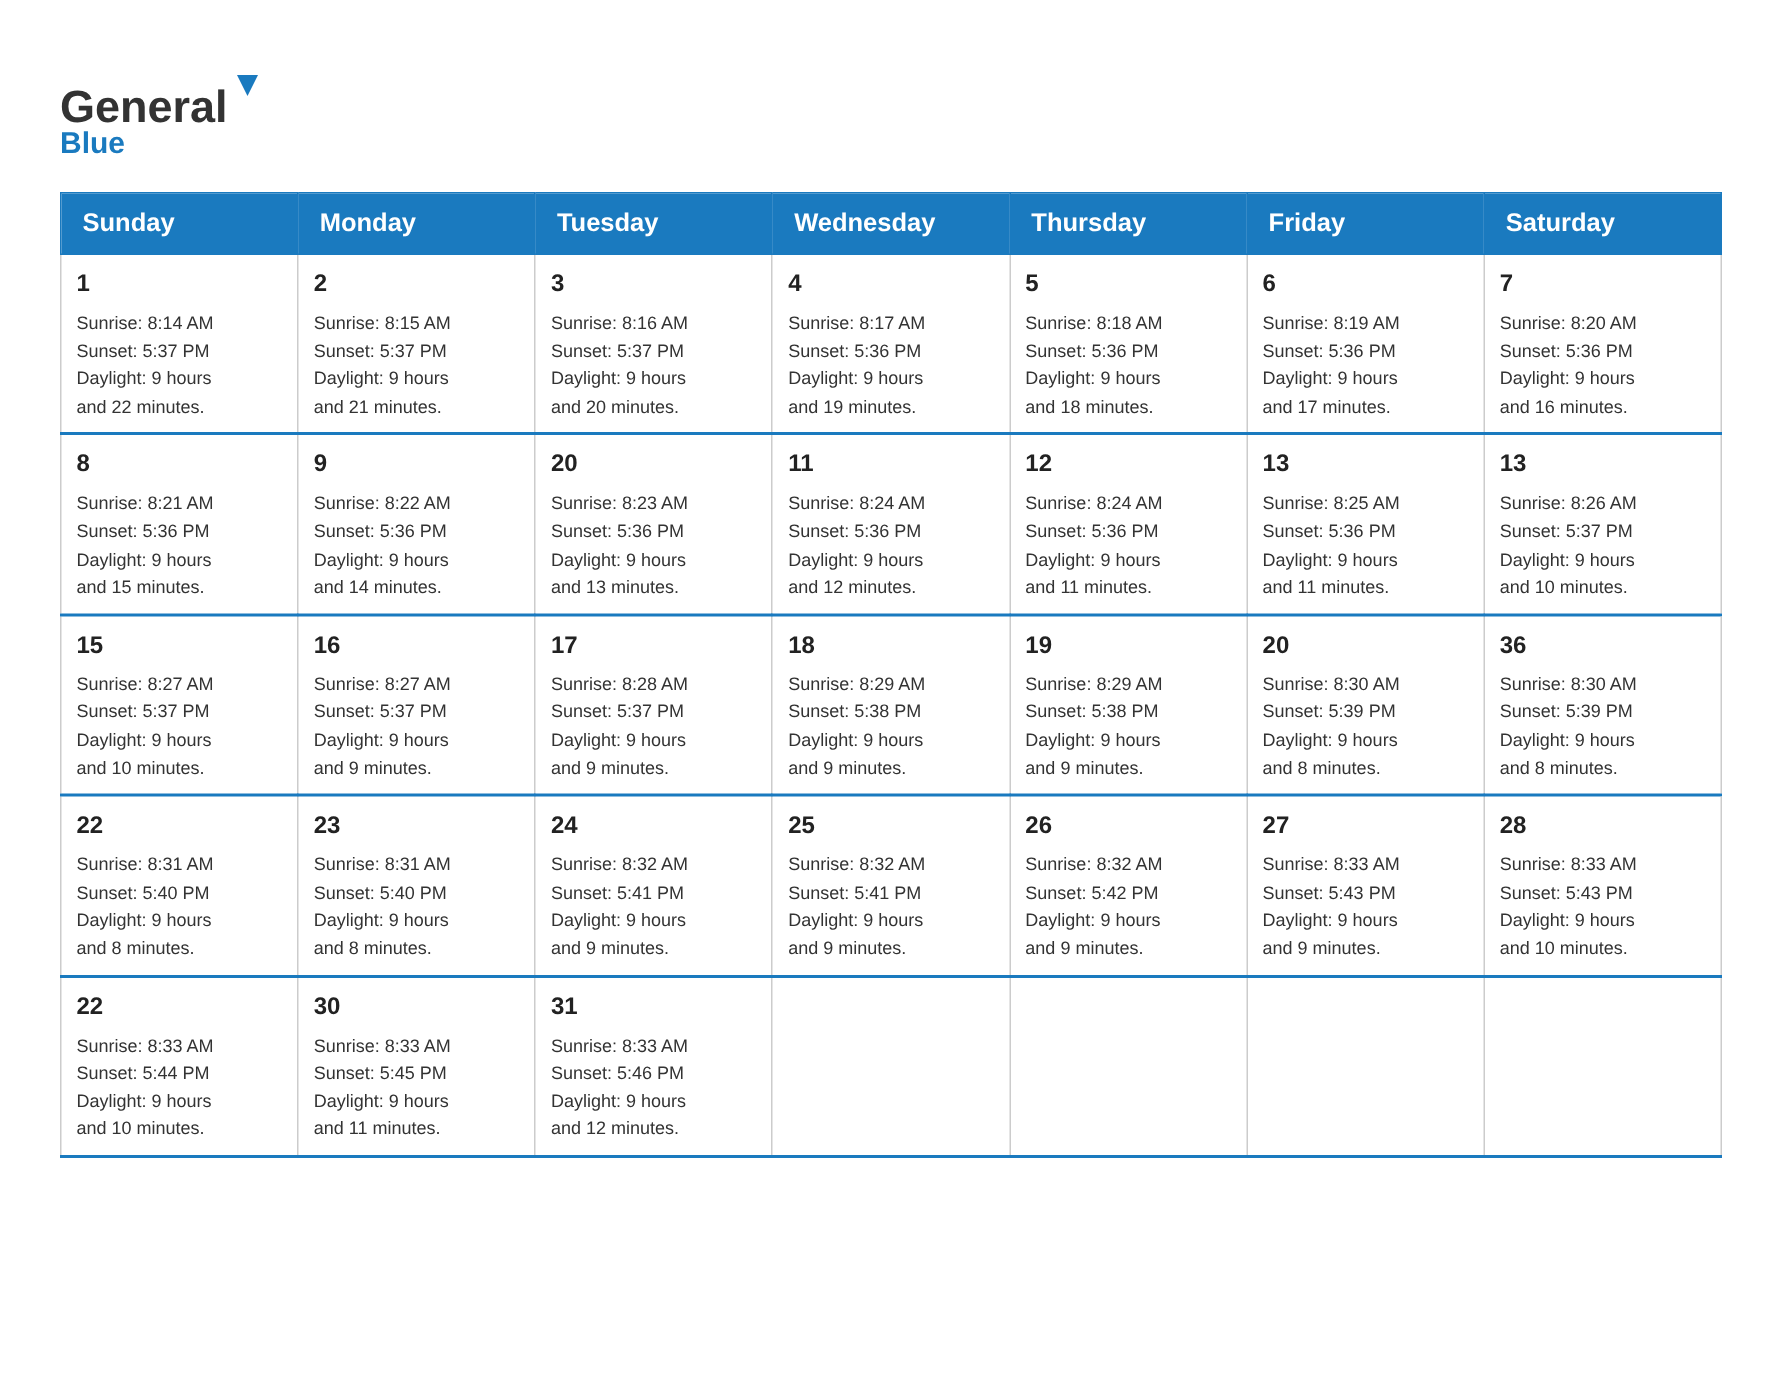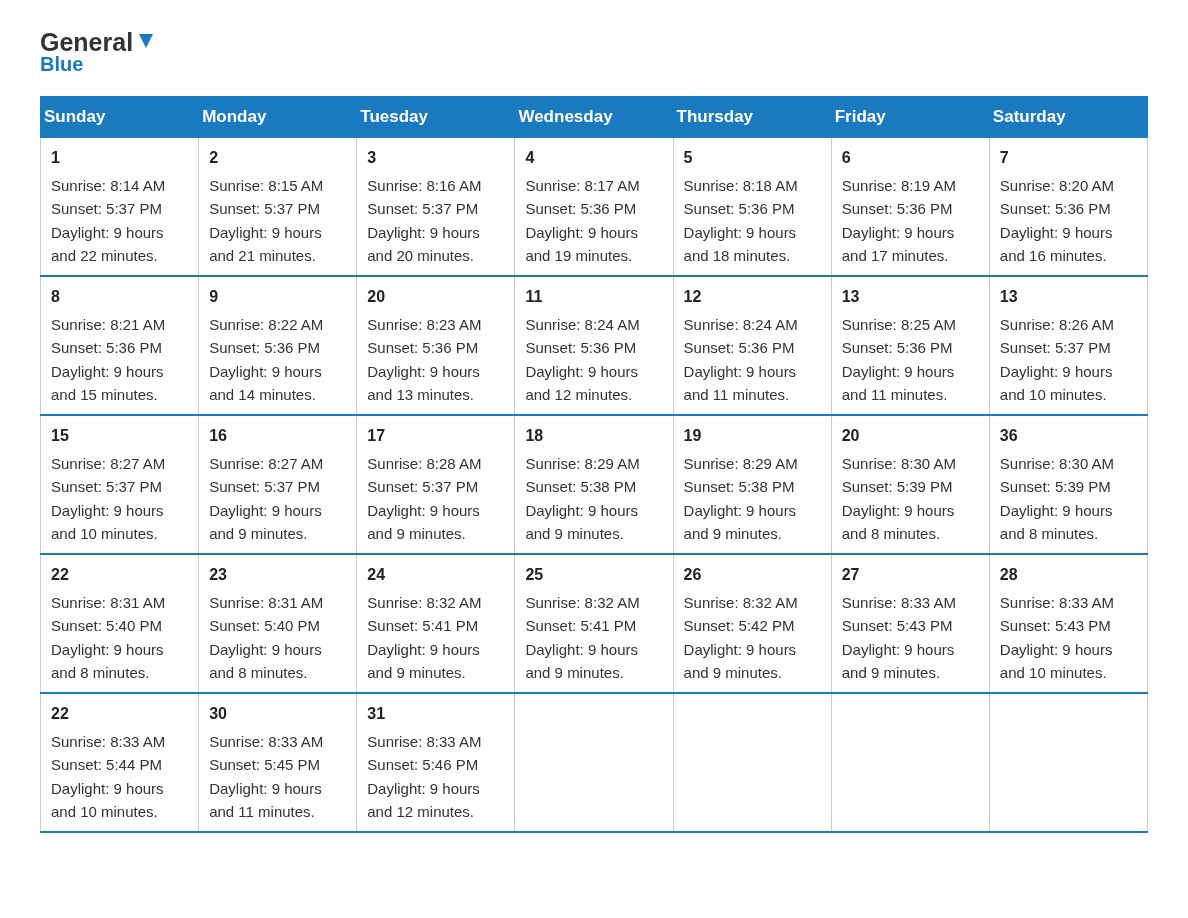--- a/index.html
+++ b/index.html
@@ -15,24 +15,25 @@
       justify-content: space-between;
       align-items: flex-start;
       margin-bottom: 20px;
     }
     .logo {
       display: flex;
       flex-direction: column;
       align-items: flex-start;
     }
     .logo-text {
-      font-size: 25px;
+      font-size: 30px;
       font-weight: bold;
       color: #333;
       line-height: 1;
+      margin-top: 27px;
     }
     .logo-blue-line {
       color: #1a7abf;
       font-size: 20px;
       font-weight: bold;
       margin-top: -2px;
       text-align: right;
     }
     .title-area {
       text-align: right;
@@ -51,21 +52,21 @@
     table {
       width: 100%;
       border-collapse: collapse;
       table-layout: fixed;
     }
     thead tr th {
       background-color: #1a7abf;
       color: #ffffff;
       font-size: 17px;
       font-weight: bold;
-      padding: 10px 3px;
+      padding: 10px 14px;
       text-align: left;
       border: 1px solid #1a7abf;
     }
     tbody tr td {
       vertical-align: top;
       padding: 8px 10px;
       border: 1px solid #cccccc;
       font-size: 13px;
       color: #333;
       line-height: 1.5;
@@ -75,21 +76,21 @@
       border-bottom: 2px solid #1a7abf;
     }
     .day-num {
       font-size: 16px;
       font-weight: bold;
       color: #222;
       display: block;
       margin-bottom: 4px;
     }
     .day-info {
-      font-size: 15px;
+      font-size: 12px;
       color: #333;
       line-height: 1.55;
     }
     .empty-cell {
       background: #fff;
     }
   </style>
 </head>
 <body>
 

